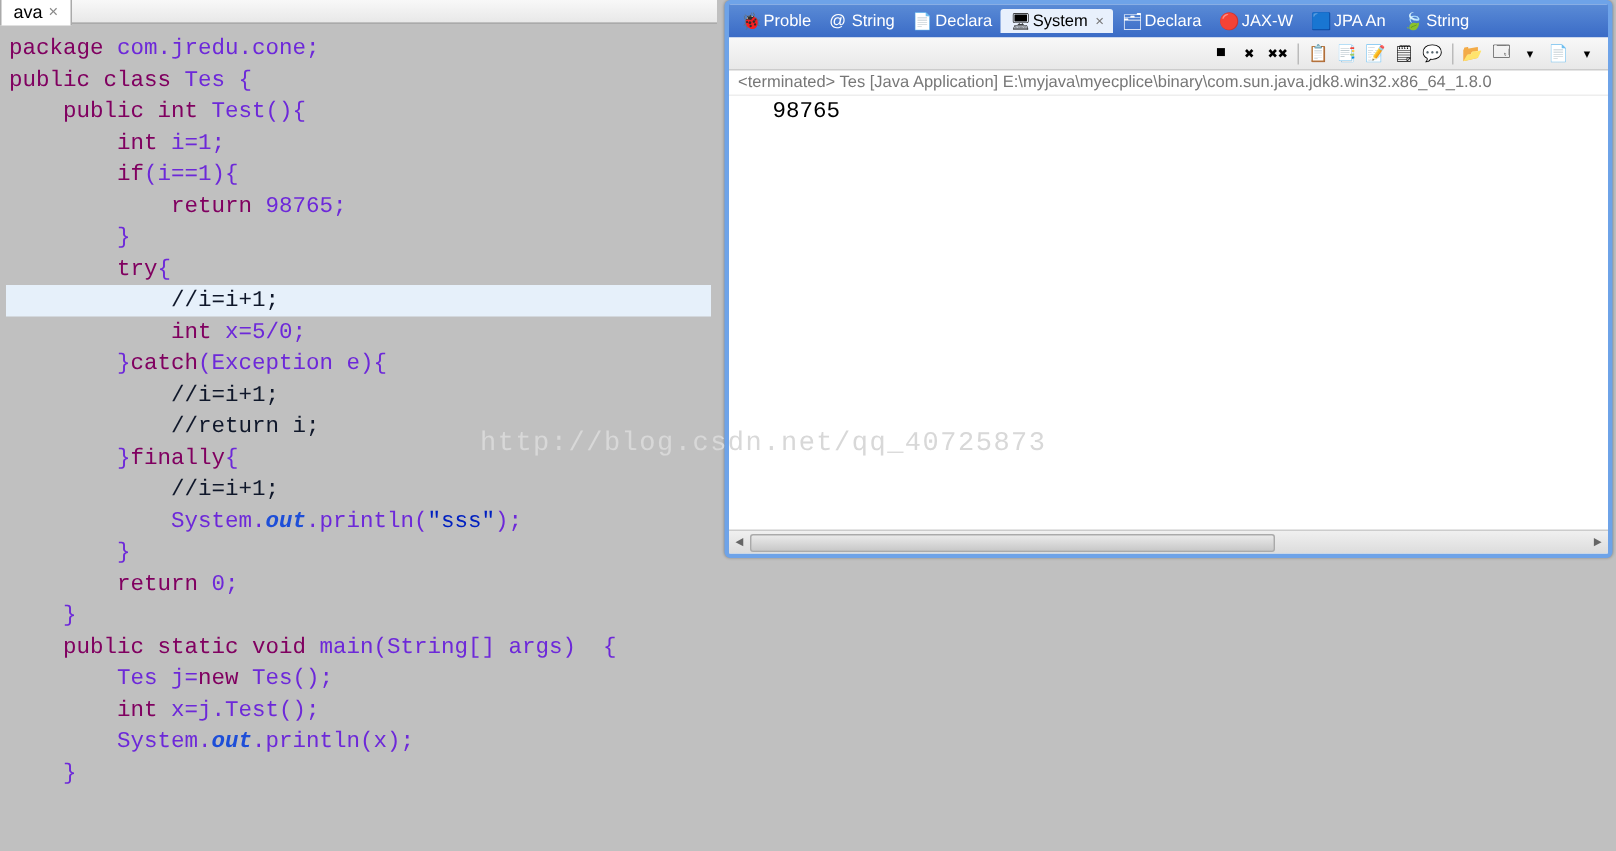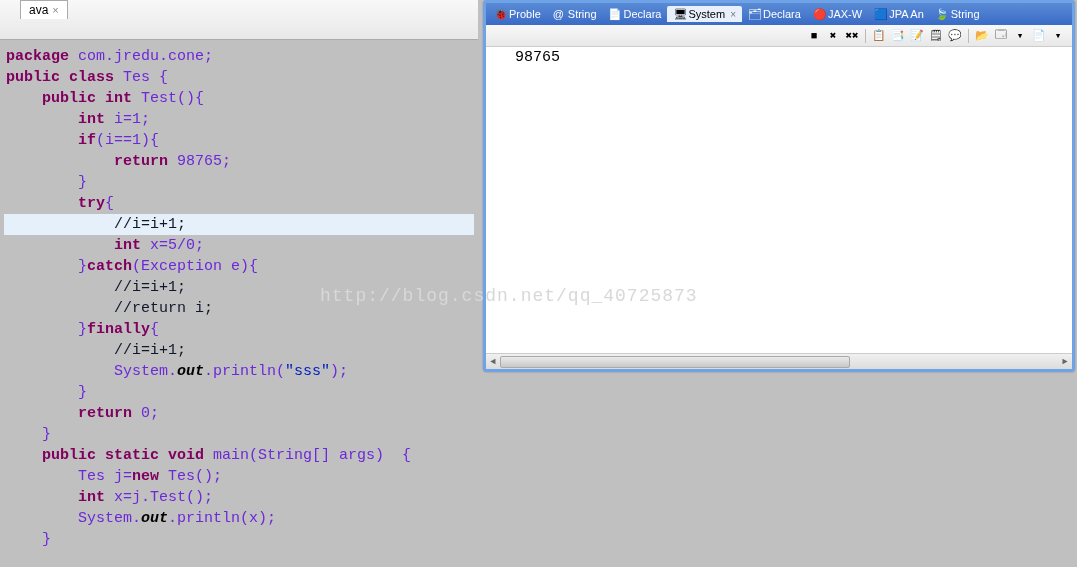--- a/index.html
+++ b/index.html
@@ -1,27 +1,27 @@
 <!DOCTYPE html>
 <html><head>
   <meta charset="utf-8">
   <style>
     * { margin:0; padding:0; box-sizing:border-box; }
     body { font-family: "Consolas","Courier New",monospace; font-size:15px; width:1077px; height:567px; position:relative; background:#c0c0c0; overflow:hidden; }
     .editor { position:absolute; left:0; top:0; width:478px; height:567px; background:#c0c0c0; }
-    .editor-tabs { height:40px; background:linear-gradient(#f8f8f8,#e8e8e8); display:flex; align-items:flex-start; border-bottom:1px solid #aaa;padding-left:20px; }
+    .editor-tabs { height:16px; background:linear-gradient(#f8f8f8,#e8e8e8); display:flex; align-items:center; border-bottom:1px solid #aaa; }
     .editor-tab { background:#fff; padding:2px 8px; font-size:12px; border:1px solid #aaa; border-bottom:none; display:flex; align-items:center; gap:4px; font-family:Arial,sans-serif; }
     .close-x { color:#888; font-size:11px; }
     .code { padding:6px 4px; font-size:15px; line-height:21px; white-space:pre; }
     .line { padding:0 2px; }
     .line.hl { background:#e6f0fa; }
-    .kw { color:#800060; font-weight:bold; }
+    .kw { color:#800060; font-weight:normal; }
     .str { color:#0020c0; }
     .com { color:#0f172a; }
-    .fld { color:#000000; font-style:italic; font-weight:bold; }
+    .fld { color:#1d4ed8; font-style:italic; font-weight:bold; }
     .id { color:#6d28d9; }
 
     .console { position:absolute; left:483px; top:0; width:592px; height:372px; background:#fff; border:3px solid #6ea3e8; border-radius:4px; box-shadow:0 0 2px rgba(0,0,0,.3); display:flex; flex-direction:column; }
     .view-tabs { height:22px; background:linear-gradient(#5a8bd6,#3a6bc6); display:flex; align-items:center; font-family:Tahoma,Arial,sans-serif; font-size:11px; color:#fff; padding-left:2px; }
     .vtab { padding:2px 6px; display:flex; align-items:center; gap:3px; cursor:pointer; white-space:nowrap; }
     .vtab.active { background:#e8f0fc; color:#000; border-radius:2px 2px 0 0; }
     .vtab .ico { width:12px; height:12px; display:inline-block; }
     .tabclose { color:#777; font-size:10px; margin-left:2px; }
     .tool-row { height:22px; background:linear-gradient(#f8f8f8,#e8e8e8); display:flex; align-items:center; justify-content:flex-end; padding:0 6px; gap:3px; border-bottom:1px solid #ccc; }
     .tbtn { width:16px; height:16px; display:inline-flex; align-items:center; justify-content:center; font-size:11px; cursor:pointer; }
@@ -94,20 +94,21 @@
       <div class="tbtn">📝</div>
       <div class="tbtn">🗒</div>
       <div class="tbtn">💬</div>
       <div class="tsep"></div>
       <div class="tbtn">📂</div>
       <div class="tbtn">🗔</div>
       <div class="tbtn">▾</div>
       <div class="tbtn">📄</div>
       <div class="tbtn">▾</div>
     </div>
+  <div class="term-line">&lt;terminated&gt; Tes [Java Application] E:\myjava\myecplice\binary\com.sun.java.jdk8.win32.x86_64_1.8.0</div>
   <div class="out-area">
     <span>98765</span>
   </div>
   <div class="scroll-h">
     <div class="arr l">◄</div>
     <div class="thumb"></div>
     <div class="arr r">►</div>
   </div>
 </div>
 

